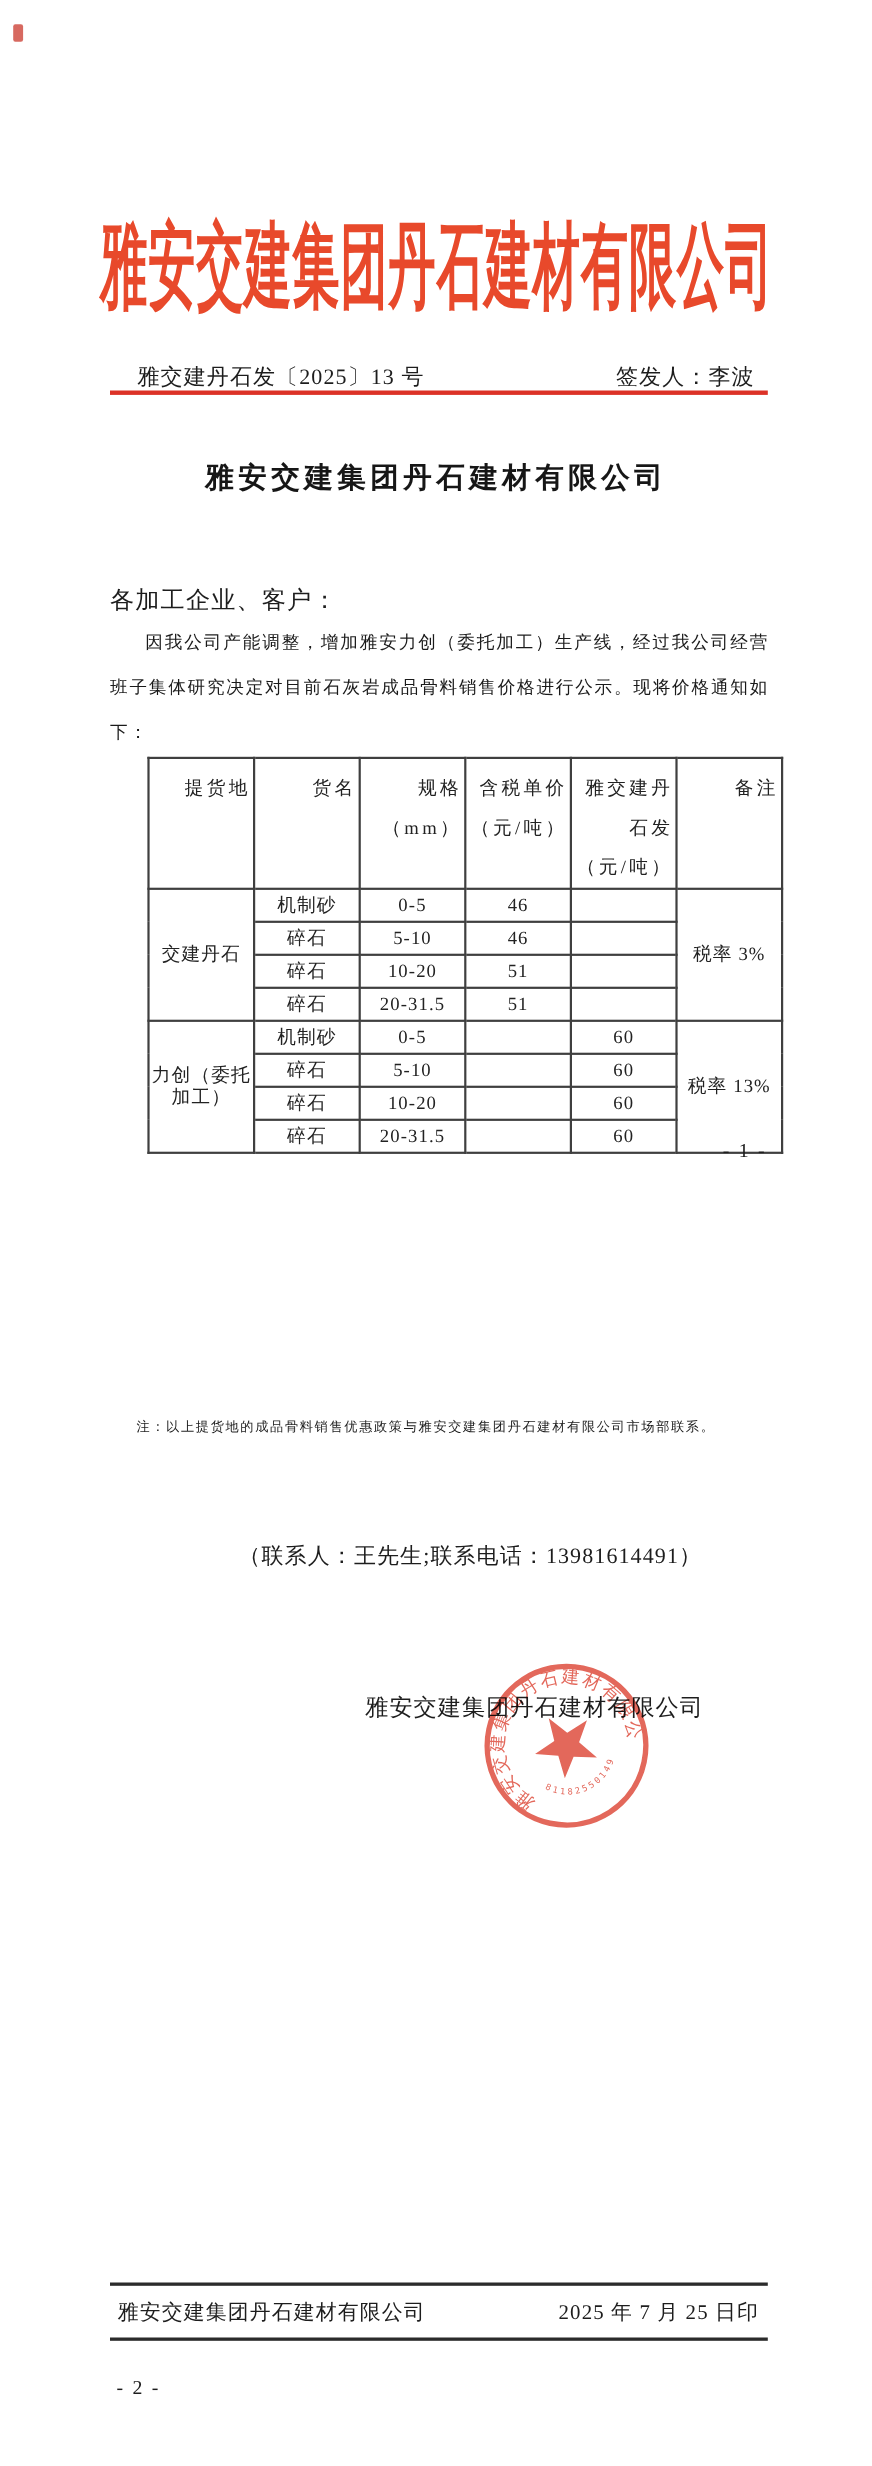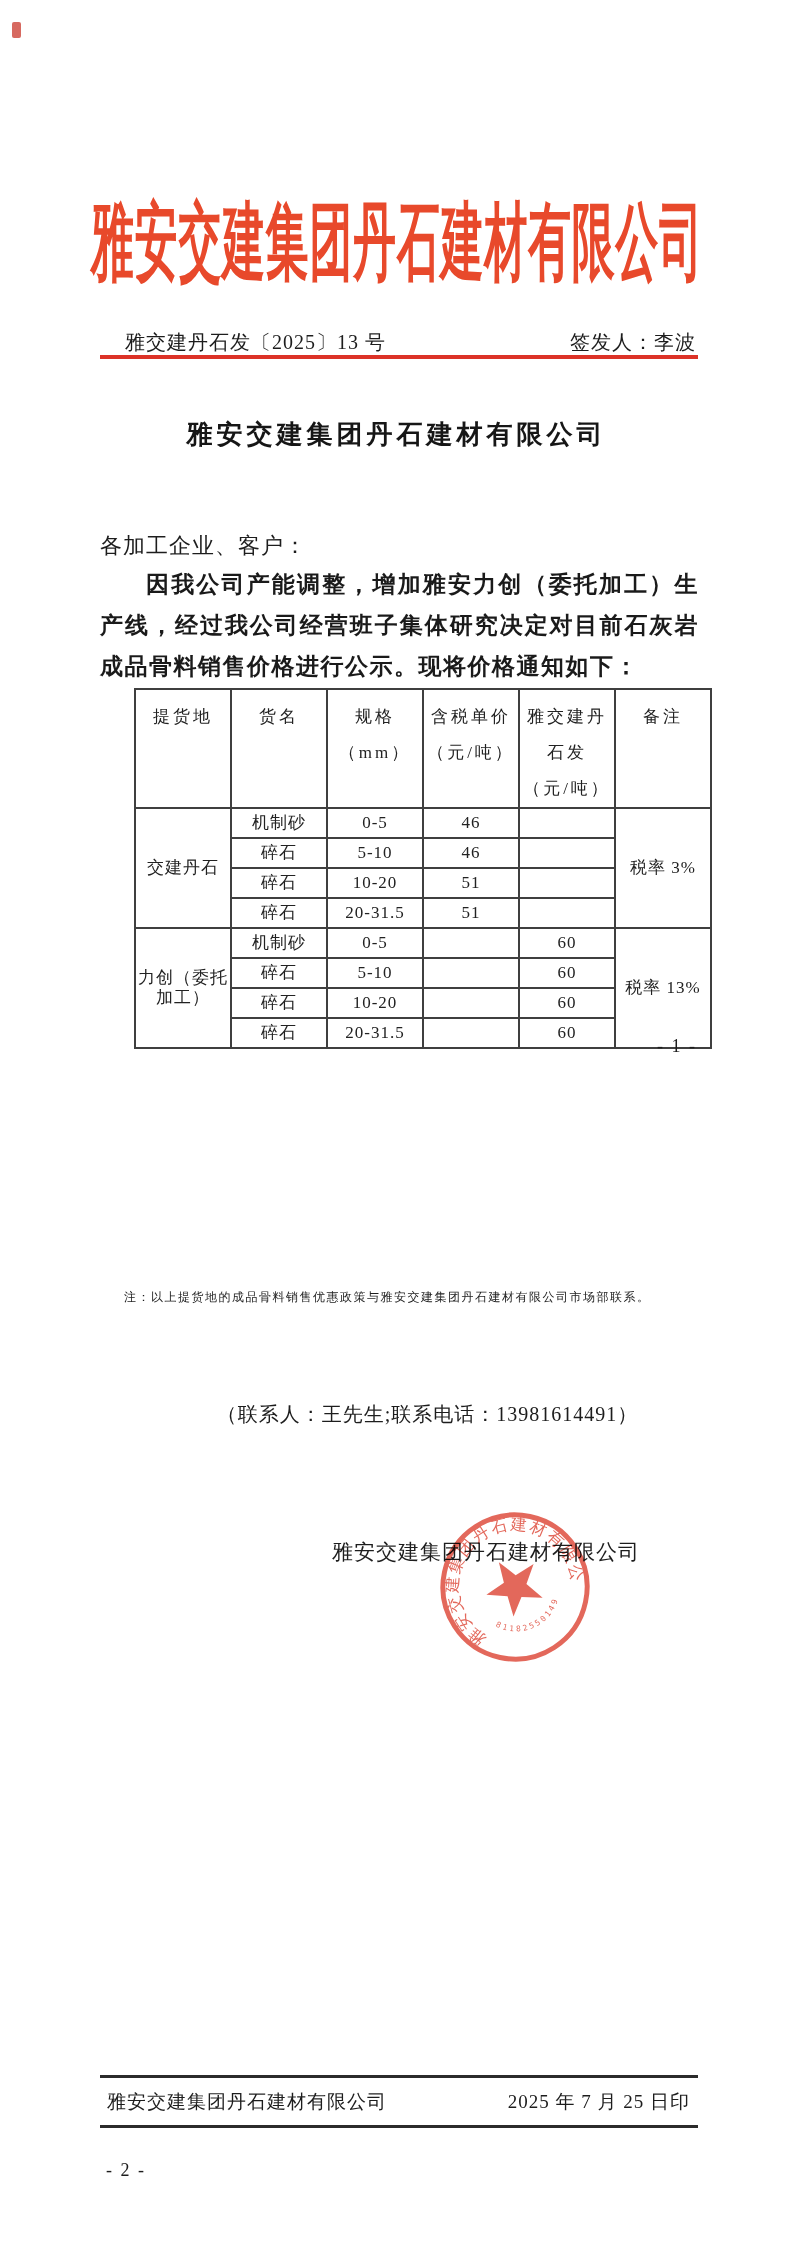--- a/index.html
+++ b/index.html
@@ -16,37 +16,37 @@
   
   .letterhead-wrap{top:201px;left:0;width:793px;text-align:center;line-height:46px;white-space:nowrap;}
   .letterhead-inner{
     display:inline-block;font-size:46px;font-weight:bold;color:#e8492b;
     transform:scale(0.93,1.85);transform-origin:center top;letter-spacing:1px;
     font-family:"Liberation Serif","DejaVu Serif",serif;
   }
 
   .docnum-row{top:329px;left:100px;width:598px;font-size:20px;letter-spacing:1px;}
   .docnum-left{position:absolute;left:25px;top:0;}
-  .docnum-right{position:absolute;right:2px;top:0;}
+  .docnum-right{position:absolute;right:12px;top:0;}
 
   .red-rule{top:355px;left:100px;width:598px;height:4px;background:#dc3227;}
 
   .doc-title{top:413px;left:0;width:793px;text-align:center;font-size:26px;font-weight:bold;
     letter-spacing:4px;line-height:43px;color:#161616;}
 
   .salutation{top:531px;left:100px;font-size:22px;letter-spacing:1px;}
 
-  .body-para{top:564px;left:100px;width:599px;font-size:23px;line-height:41px;
-    text-indent:2em;text-align:justify;letter-spacing:1.5px;color:#1a1a1a;font-weight:bold;}
+  .body-para{top:564px;left:100px;width:599px;font-size:16px;line-height:41px;
+    text-indent:2em;text-align:justify;letter-spacing:1.5px;color:#1a1a1a;}
 
   
   .table-wrap{top:688px;left:134px;width:578px;}
   table.price{border-collapse:collapse;table-layout:fixed;width:578px;font-size:17px;color:#222;}
   table.price th,table.price td{border:2px solid #3f3f3f;padding:0 2px;text-align:center;overflow:hidden;}
-  table.price th{height:92px;vertical-align:top;padding-top:9px;font-weight:normal;letter-spacing:3px;line-height:36px;}
+  table.price th{height:92px;vertical-align:top;padding-top:9px;font-weight:normal;letter-spacing:3px;line-height:36px;text-align:right;}
   table.price td{height:28px;line-height:20px;letter-spacing:1px;}
   td.grp{letter-spacing:2px;line-height:26px;}
 
   .pagenum1{top:1036px;left:0;width:697px;text-align:right;font-size:18px;letter-spacing:2px;}
 
   .note{top:1272px;left:100px;width:601px;font-size:12px;line-height:50px;
     text-indent:2em;text-align:justify;letter-spacing:1.5px;}
 
   .contact{top:1401px;left:0;width:793px;text-align:center;padding-left:62px;box-sizing:border-box;
     font-size:20px;letter-spacing:1px;}

